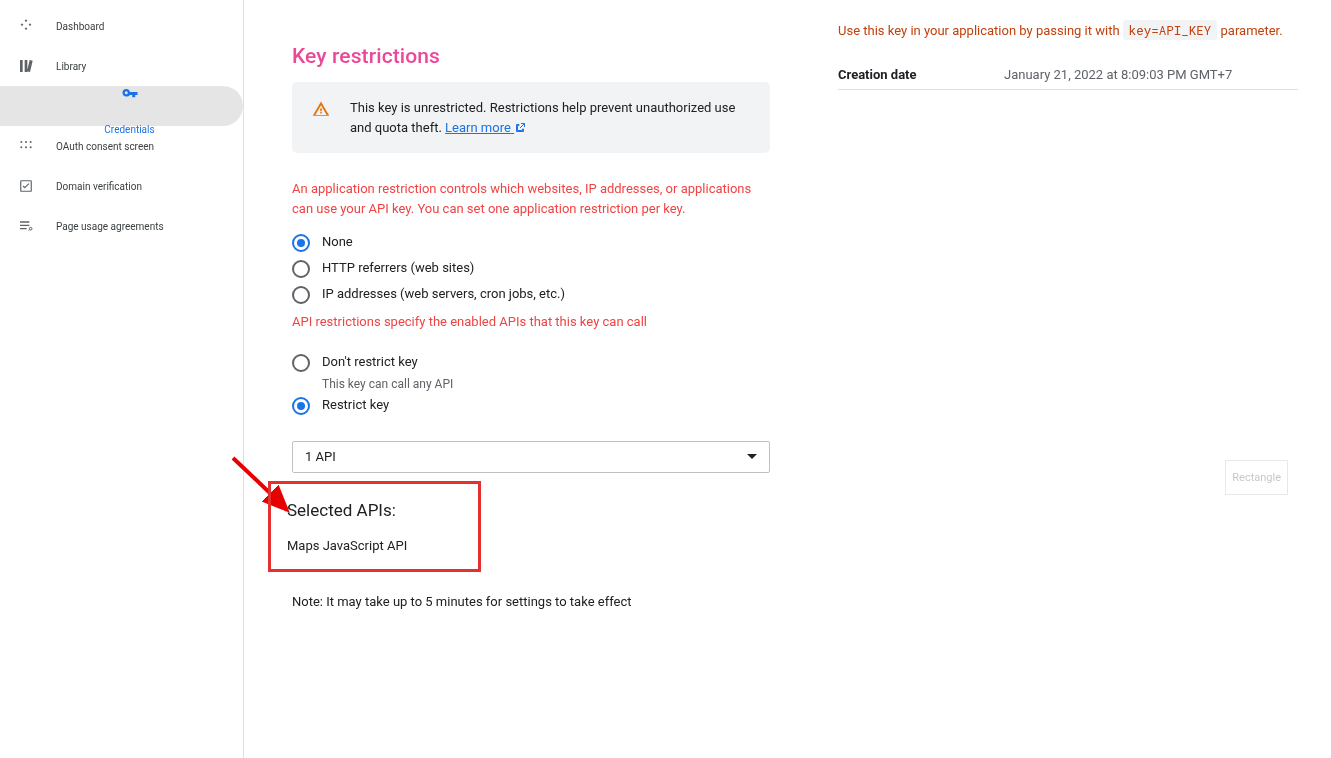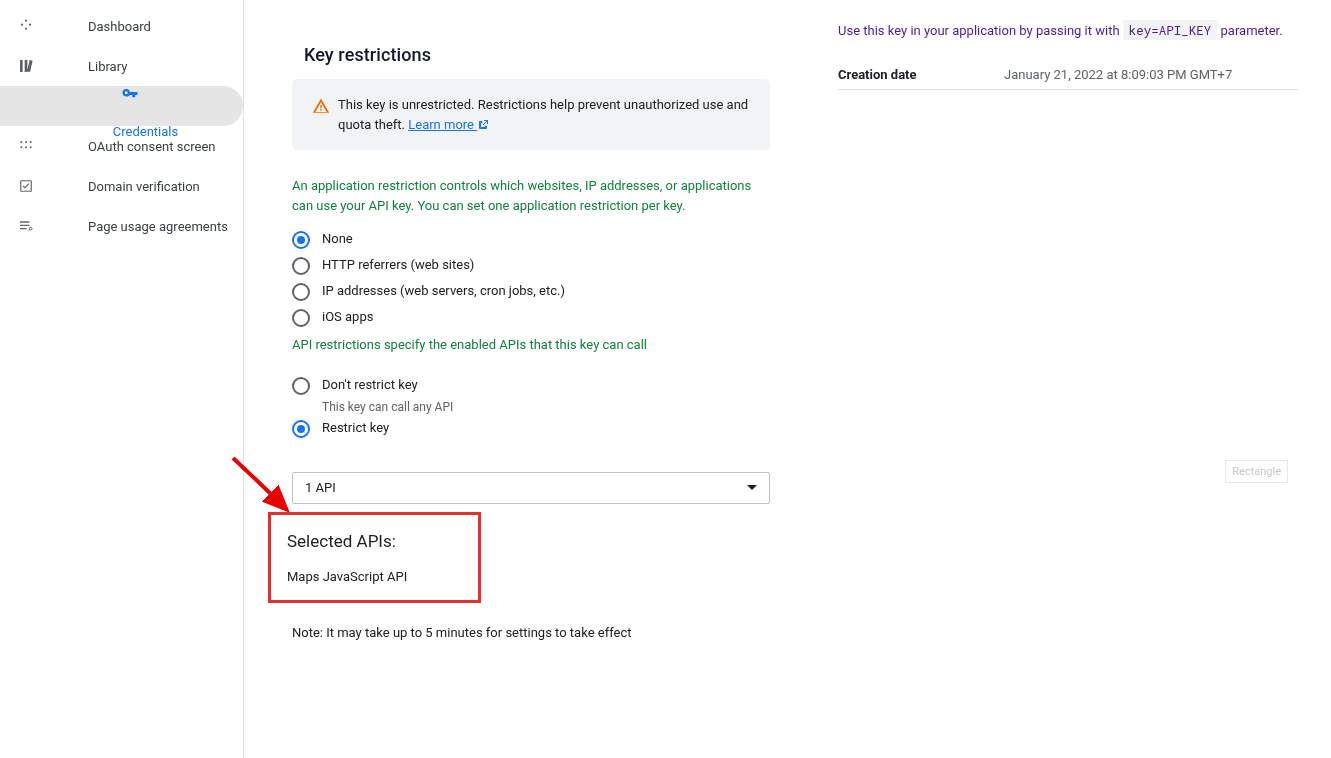--- a/index.html
+++ b/index.html
@@ -3,50 +3,50 @@
 <meta charset="utf-8">
 <style>
   * { box-sizing: border-box; }
   html, body { margin:0; padding:0; font-family: Roboto, "Helvetica Neue", Arial, sans-serif; color:#202124; background:#fff; font-size:13px;}
   .page { position:relative; width:1331px; height:758px; overflow:hidden; }
   .sidebar { position:absolute; left:0; top:0; width:244px; border-right:1px solid #e0e0e0; height:100%; padding-top:6px;}
   .side-item { display:flex; align-items:center; height:40px; padding-left:16px; gap:20px; cursor:pointer; color:#3c4043; border-top-right-radius:20px; border-bottom-right-radius:20px;}
   .side-item .ico { width:20px; height:20px; display:flex; align-items:center; justify-content:center; color:#5f6368;}
   .side-item.active { background:#e5e5e5; color:#1a73e8;flex-direction:column;}
   .side-item.active .ico { color:#1a73e8;}
-  .side-item .label { font-size:13px;margin-left:32px; }
+  .side-item .label { font-size:10px; }
   .main { position:absolute; left:292px; top:30px; width:478px;}
-  h2.sect { font-size:18px; font-weight:500; color:#0f172a; margin:14px 0 14px 12px; letter-spacing:0.1px;}
-  .alert { background:#f1f3f4; display:flex; gap:8px; padding:16px 20px; align-items:flex-start; border-radius:5px; margin-bottom:26px;}
+  h2.sect { font-size:21px; font-weight:500; color:#ec4899; margin:14px 0 14px 0; letter-spacing:0.1px;}
+  .alert { background:#f1f3f4; display:flex; gap:20px; padding:16px 20px; align-items:flex-start; border-radius:5px; margin-bottom:26px;}
   .alert .warn-ico { color:#e8710a; margin-top:2px;}
   .alert-text { font-size:13px; line-height:1.5; color:#202124;}
   .alert-text a { color:#1a73e8; text-decoration:underline;}
-  .desc { font-size:13px; color:#15803d; line-height:1.5; margin-bottom:16px;}
+  .desc { font-size:13px; color:#ef4444; line-height:1.5; margin-bottom:16px;}
   .radio-row { display:flex; align-items:flex-start; gap:12px; height:26px; cursor:pointer;}
   .radio { width:18px; height:18px; border:2px solid #5f6368; border-radius:50%; position:relative; flex-shrink:0;}
   .radio.checked { border-color:#1a73e8;}
   .radio.checked::after { content:""; position:absolute; left:3px; top:3px; width:8px; height:8px; background:#1a73e8; border-radius:50%;}
   .radio-label { font-size:13px; color:#202124;}
   .radio-sub { font-size:12px; color:#5f6368; margin-left:30px; margin-top:-3px; margin-bottom:6px;}
   .radio-group > .radio-row { margin-bottom:0px;}
-  .select-box { margin-top:26px; width:100%; height:32px; border:1px solid #c0c0c0; display:flex; align-items:center; justify-content:space-between; padding:0 12px; cursor:pointer; border-radius:2px;}
+  .select-box { margin-top:18px; width:100%; height:32px; border:1px solid #c0c0c0; display:flex; align-items:center; justify-content:space-between; padding:0 12px; cursor:pointer; border-radius:2px;}
   .select-box .sel-text { font-size:13px;}
   .triangle { width:0; height:0; border-left:5px solid transparent; border-right:5px solid transparent; border-top:5px solid #202124;}
   .highlight-box { border:3px solid #e63030; padding:16px 16px 16px 16px; margin-top:8px; width:213px; position:relative; left:-24px;}
   .selected-apis-title { font-size:17px; color:#202124; margin:0 0 18px 0; letter-spacing:0px;}
   .selected-apis-item { font-size:13px;}
   .note { font-size:13px; margin:22px 0 24px 0;}
 
   .right { position:absolute; left:838px; top:20px; width:460px;}
-  .hint { font-size:13px; color:#4c1d95; line-height:1.6;}
+  .hint { font-size:13px; color:#c2410c; line-height:1.6;}
   .inlinecode { background:#f1f3f4; font-family: "Roboto Mono", monospace; padding:2px 6px; border-radius:3px; font-size:12.5px;}
   .meta-row { display:flex; height:30px; align-items:center; border-bottom:1px solid #e0e0e0; margin-top:18px; font-size:13px;}
   .meta-key { font-weight:700; width:166px; color:#202124;}
   .meta-val { color:#5f6368;}
-  .rect-tag { position:absolute; right:10px; top:440px; background:#fff; border:1px solid #e8e8e8; color:#c8c8c8; font-size:11px; padding:4px 6px;}
+  .rect-tag { position:absolute; right:10px; top:440px; background:#fff; border:1px solid #e8e8e8; color:#c8c8c8; font-size:11px; padding:10px 6px;}
 
   .arrow-svg { position:absolute; left:225px; top:450px; }
 </style>
 </head>
 <body>
 <div class="page">
 
 <div class="sidebar">
   <div class="side-item">
     <span class="ico">
@@ -140,24 +140,20 @@
       <span class="radio-label">None</span>
     </div>
     <div class="radio-row">
       <span class="radio"></span>
       <span class="radio-label">HTTP referrers (web sites)</span>
     </div>
     <div class="radio-row">
       <span class="radio"></span>
       <span class="radio-label">IP addresses (web servers, cron jobs, etc.)</span>
     </div>
-    <div class="radio-row">
-      <span class="radio"></span>
-      <span class="radio-label">iOS apps</span>
-    </div>
   </div>
 
   <div class="desc" style="margin-bottom:22px;">API restrictions specify the enabled APIs that this key can call</div>
 
   <div class="radio-group">
     <div class="radio-row">
       <span class="radio"></span>
       <span class="radio-label">Don't restrict key</span>
     </div>
     <div class="radio-sub">This key can call any API</div>

